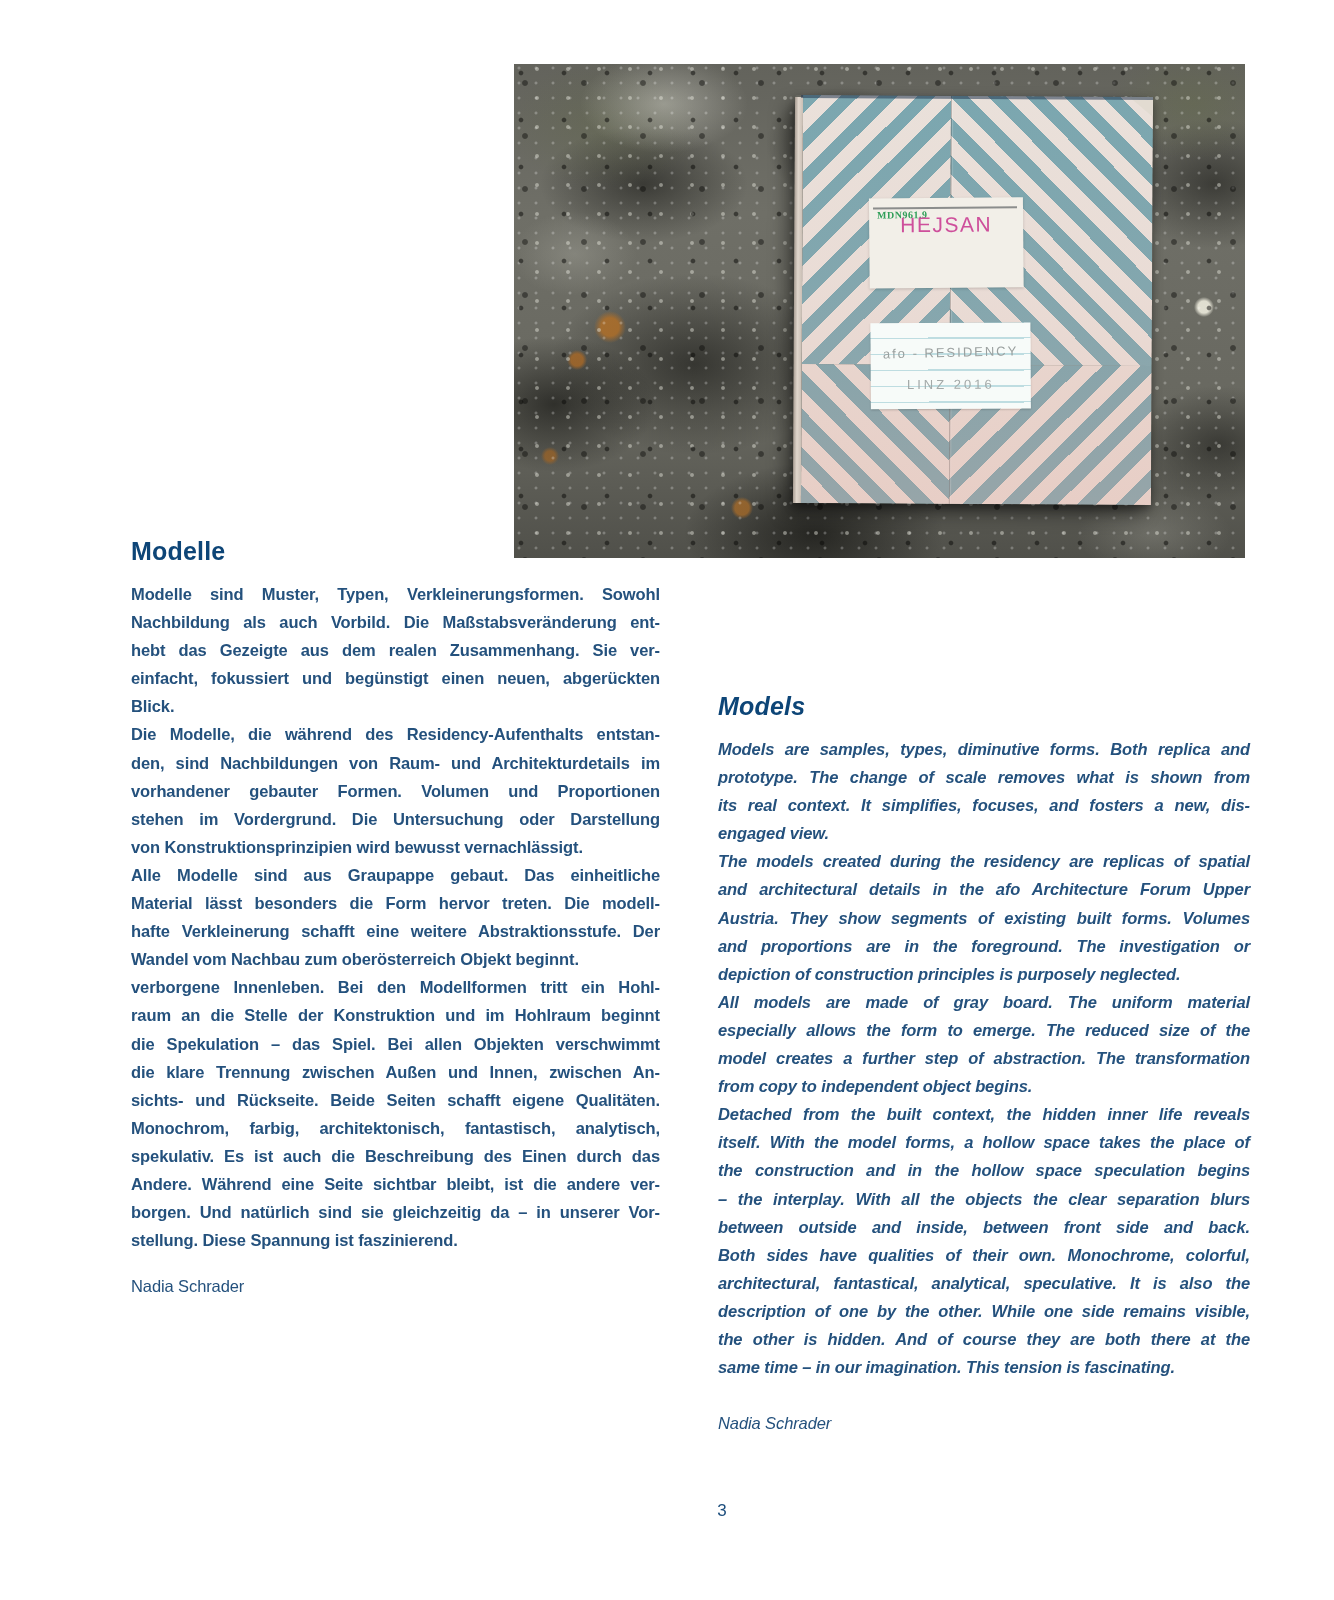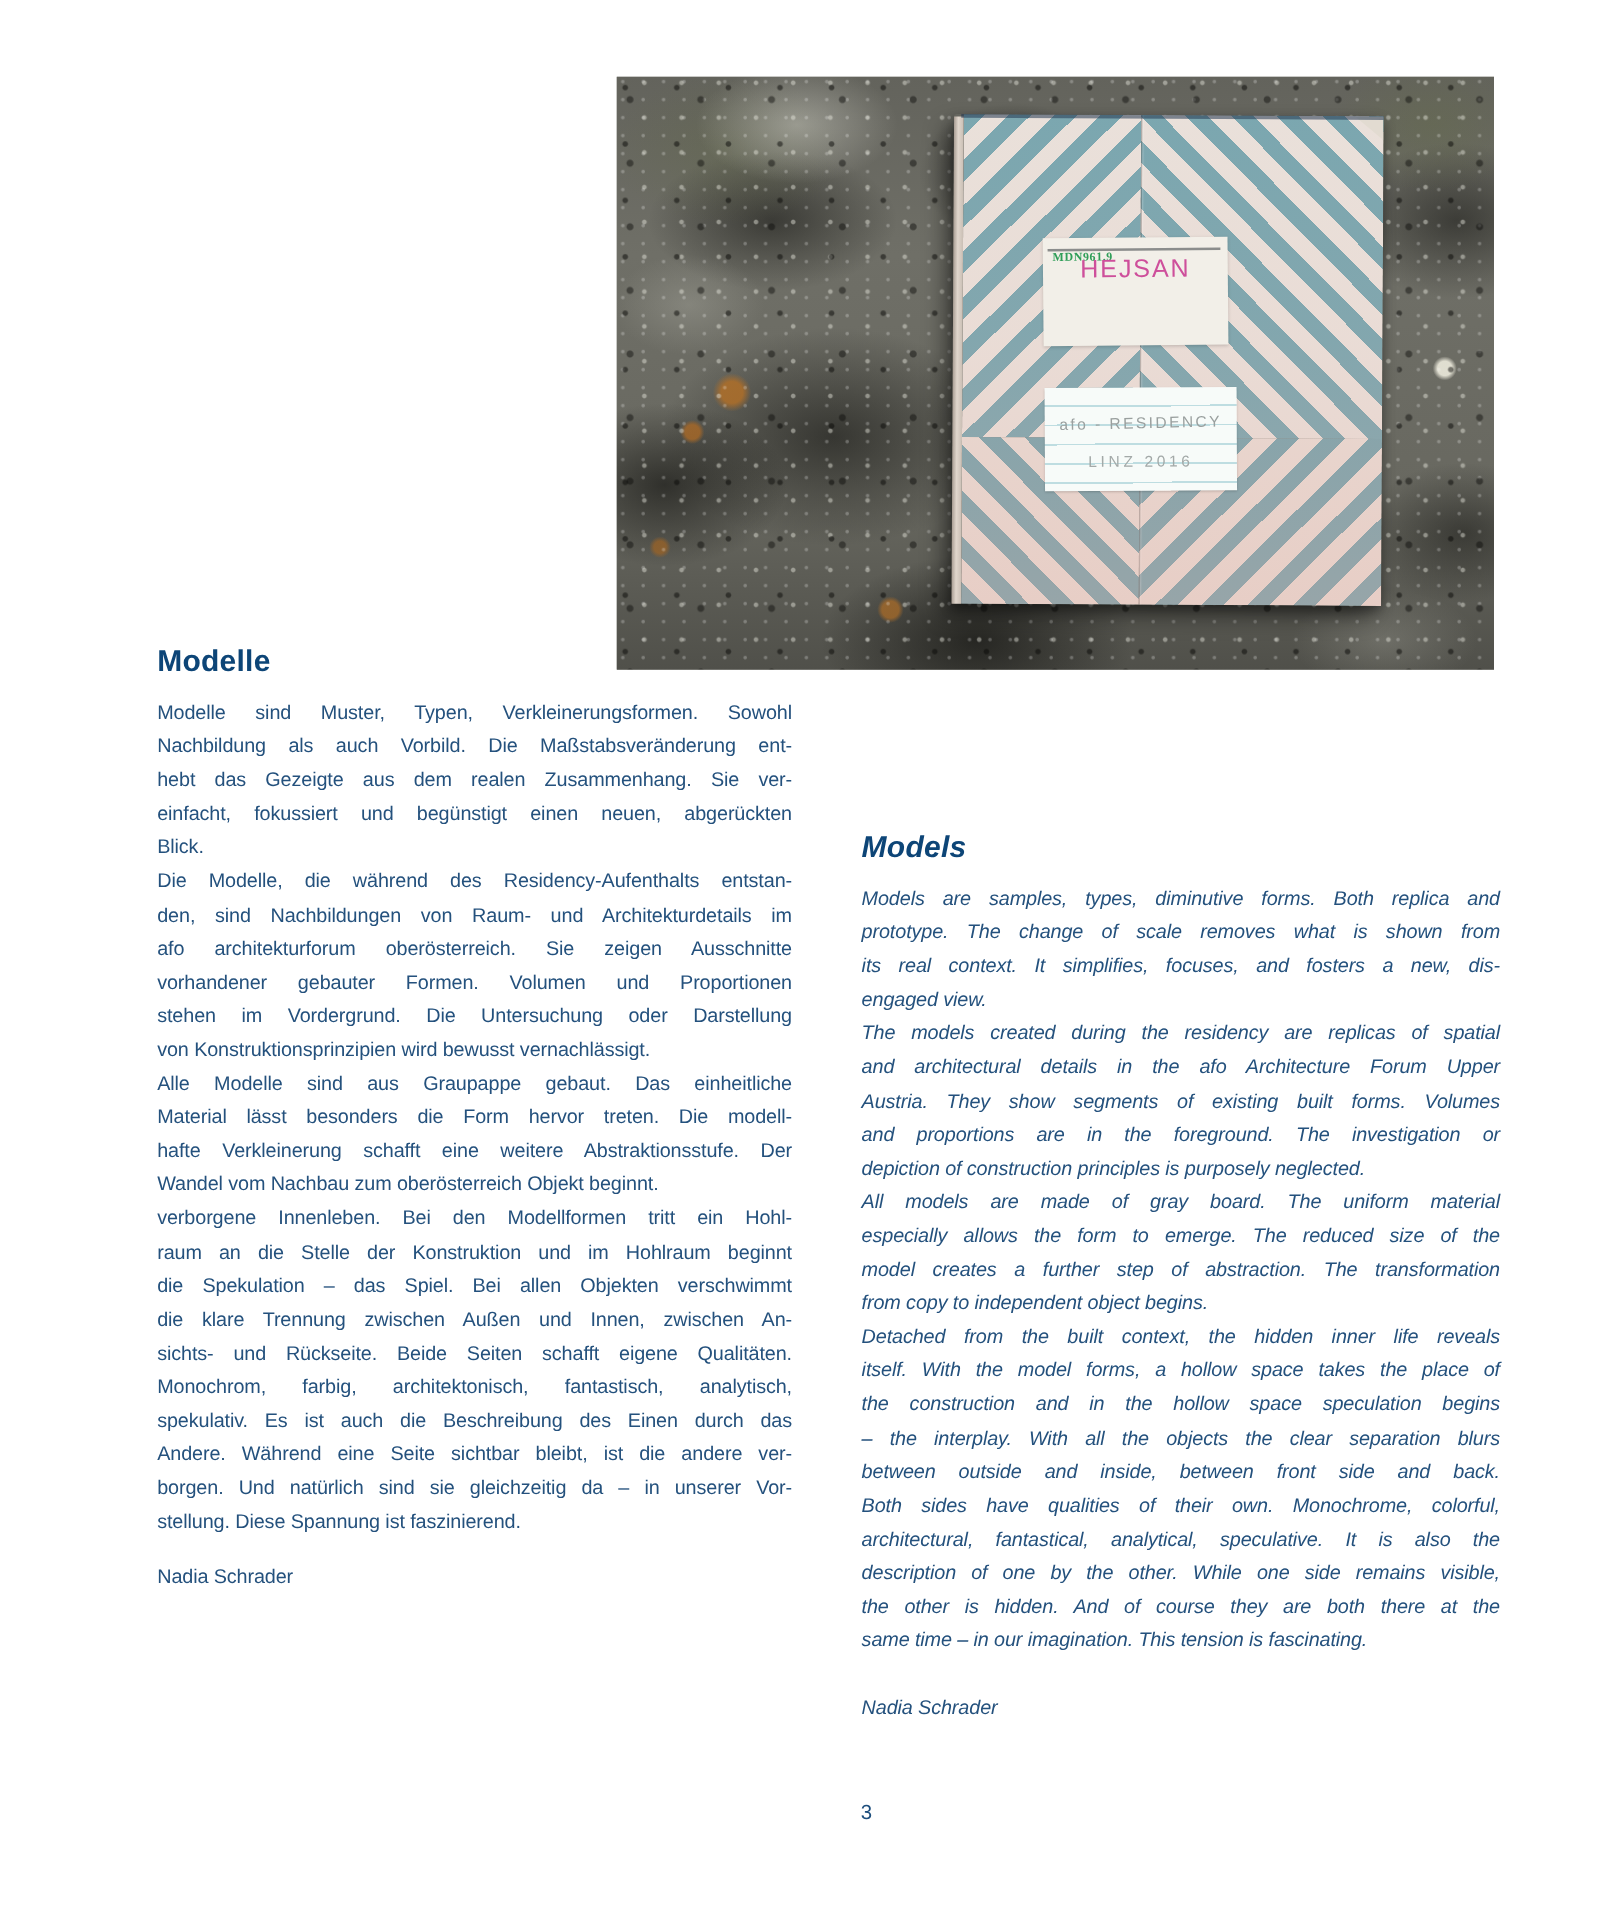--- a/index.html
+++ b/index.html
@@ -81,21 +81,21 @@
     font-size:13px;color:#a3a9a8;letter-spacing:3px;}
 
   
   .col{position:absolute;color:#24517d;font-size:16.5px;line-height:28.1px;
     letter-spacing:-0.1px;}
   .col-de{left:131px;top:536px;width:529px;}
   .col-en{left:718px;top:691px;width:532px;font-style:italic;}
   .col-h{font-weight:bold;font-size:25px;line-height:30px;letter-spacing:0.2px;
     color:#0d4577;margin:0 0 14px 0;}
   .para{margin:0;}
-  .tline{text-align:justify;text-align-last:justify;}
+  .tline{text-align:justify;text-align-last:justify;font-weight:bold;}
   .tline.last{text-align-last:left;}
   .sig{margin-top:18px;}
   .col-en .sig{margin-top:28px;}
 
   .page-number{position:absolute;left:700px;top:1501px;width:44px;text-align:center;
     font-size:17px;color:#1d4e7d;}
 </style>
 </head>
 <body>
 
@@ -133,21 +133,20 @@
         <div class="para">
           <div class="tline">Modelle sind Muster, Typen, Verkleinerungsformen. Sowohl</div>
           <div class="tline">Nachbildung als auch Vorbild. Die Maßstabsveränderung ent-</div>
           <div class="tline">hebt das Gezeigte aus dem realen Zusammenhang. Sie ver-</div>
           <div class="tline">einfacht, fokussiert und begünstigt einen neuen, abgerückten</div>
           <div class="tline last">Blick.</div>
         </div>
         <div class="para">
           <div class="tline">Die Modelle, die während des Residency-Aufenthalts entstan-</div>
           <div class="tline">den, sind Nachbildungen von Raum- und Architekturdetails im</div>
-          <div class="tline">afo architekturforum oberösterreich. Sie zeigen Ausschnitte</div>
           <div class="tline">vorhandener gebauter Formen. Volumen und Proportionen</div>
           <div class="tline">stehen im Vordergrund. Die Untersuchung oder Darstellung</div>
           <div class="tline last">von Konstruktionsprinzipien wird bewusst vernachlässigt.</div>
         </div>
         <div class="para">
           <div class="tline">Alle Modelle sind aus Graupappe gebaut. Das einheitliche</div>
           <div class="tline">Material lässt besonders die Form hervor treten. Die modell-</div>
           <div class="tline">hafte Verkleinerung schafft eine weitere Abstraktionsstufe. Der</div>
           <div class="tline last">Wandel vom Nachbau zum oberösterreich Objekt beginnt.</div>
         </div>

